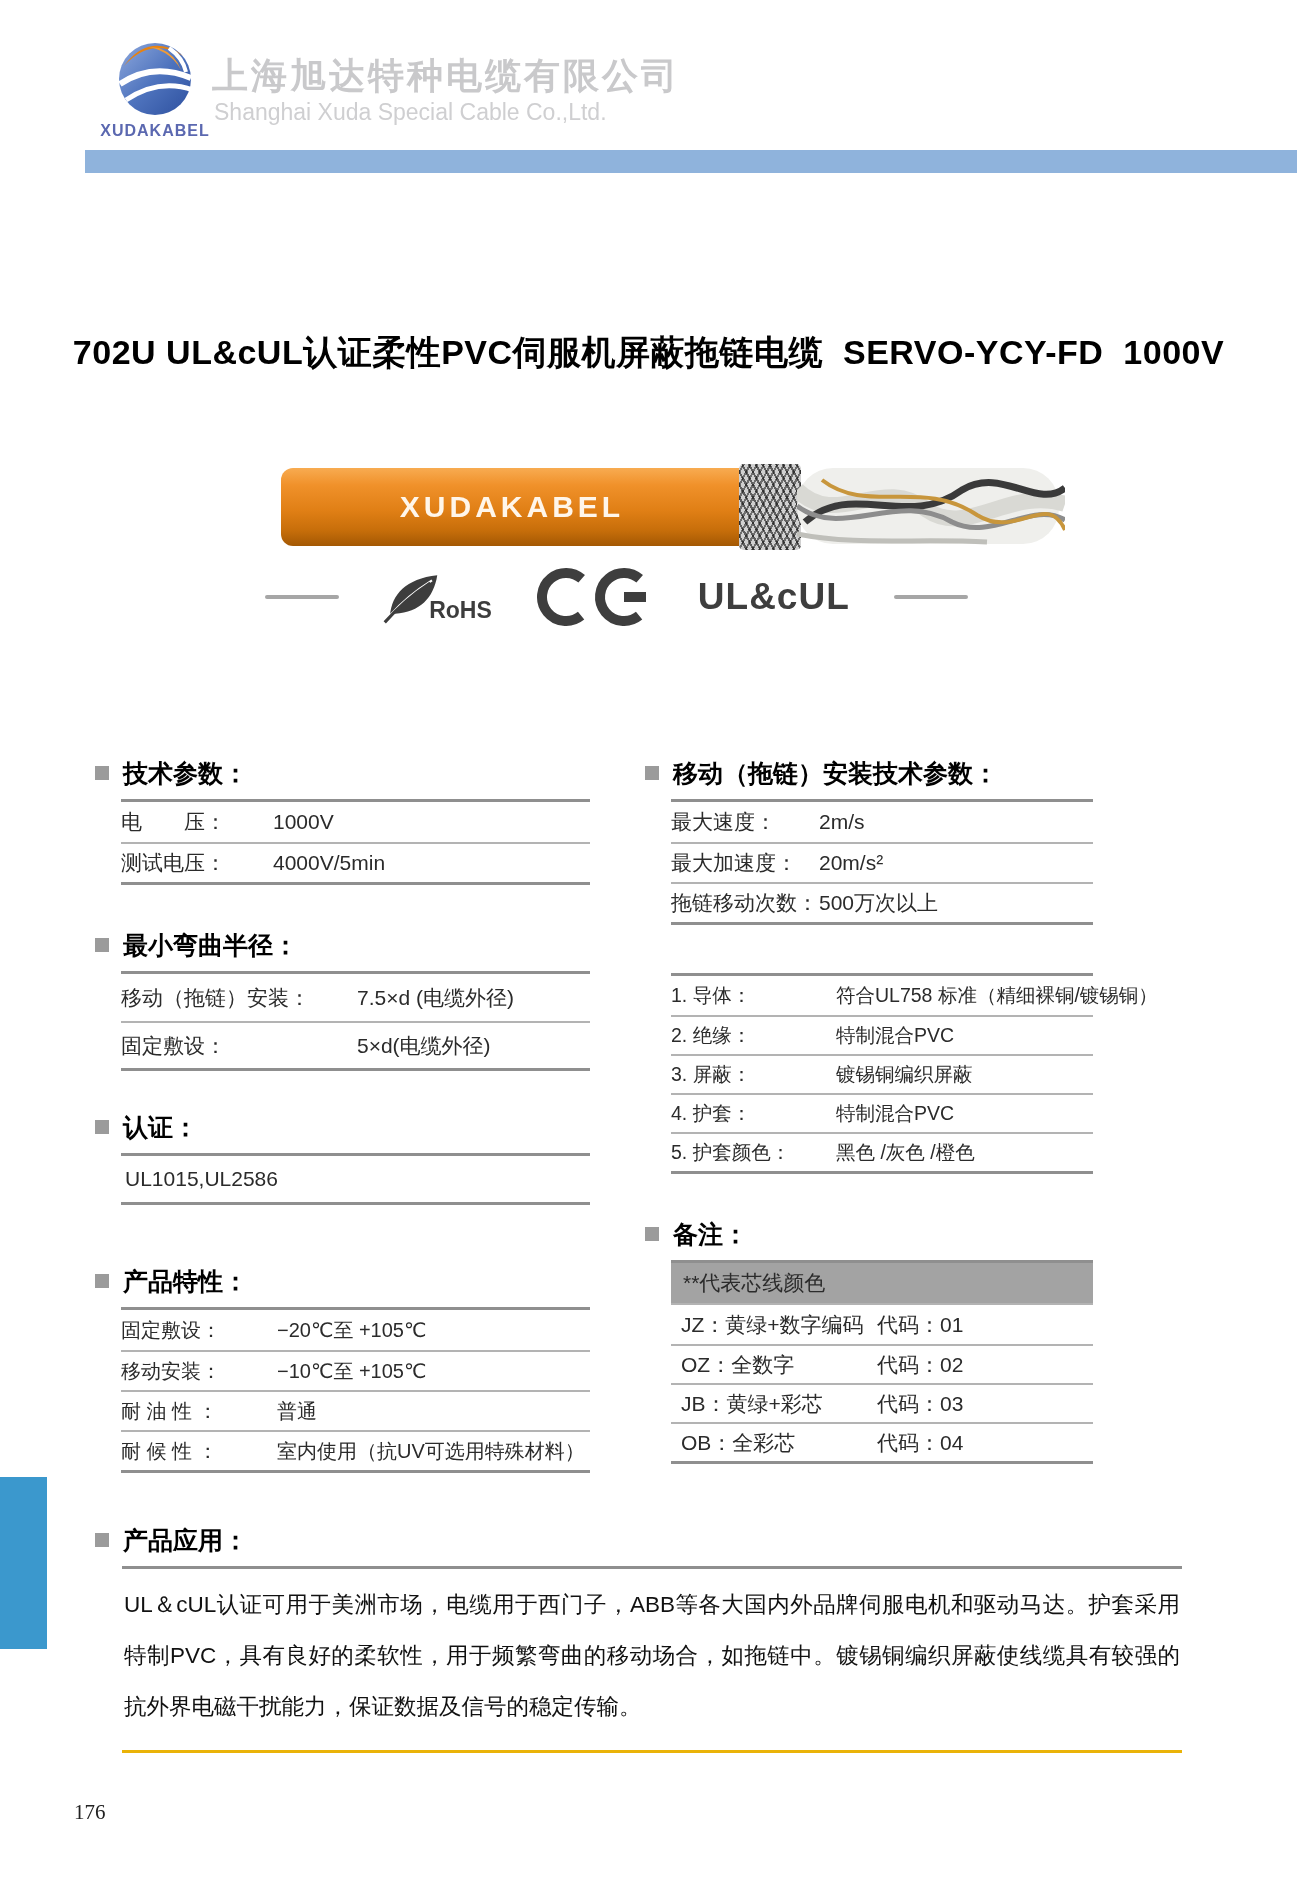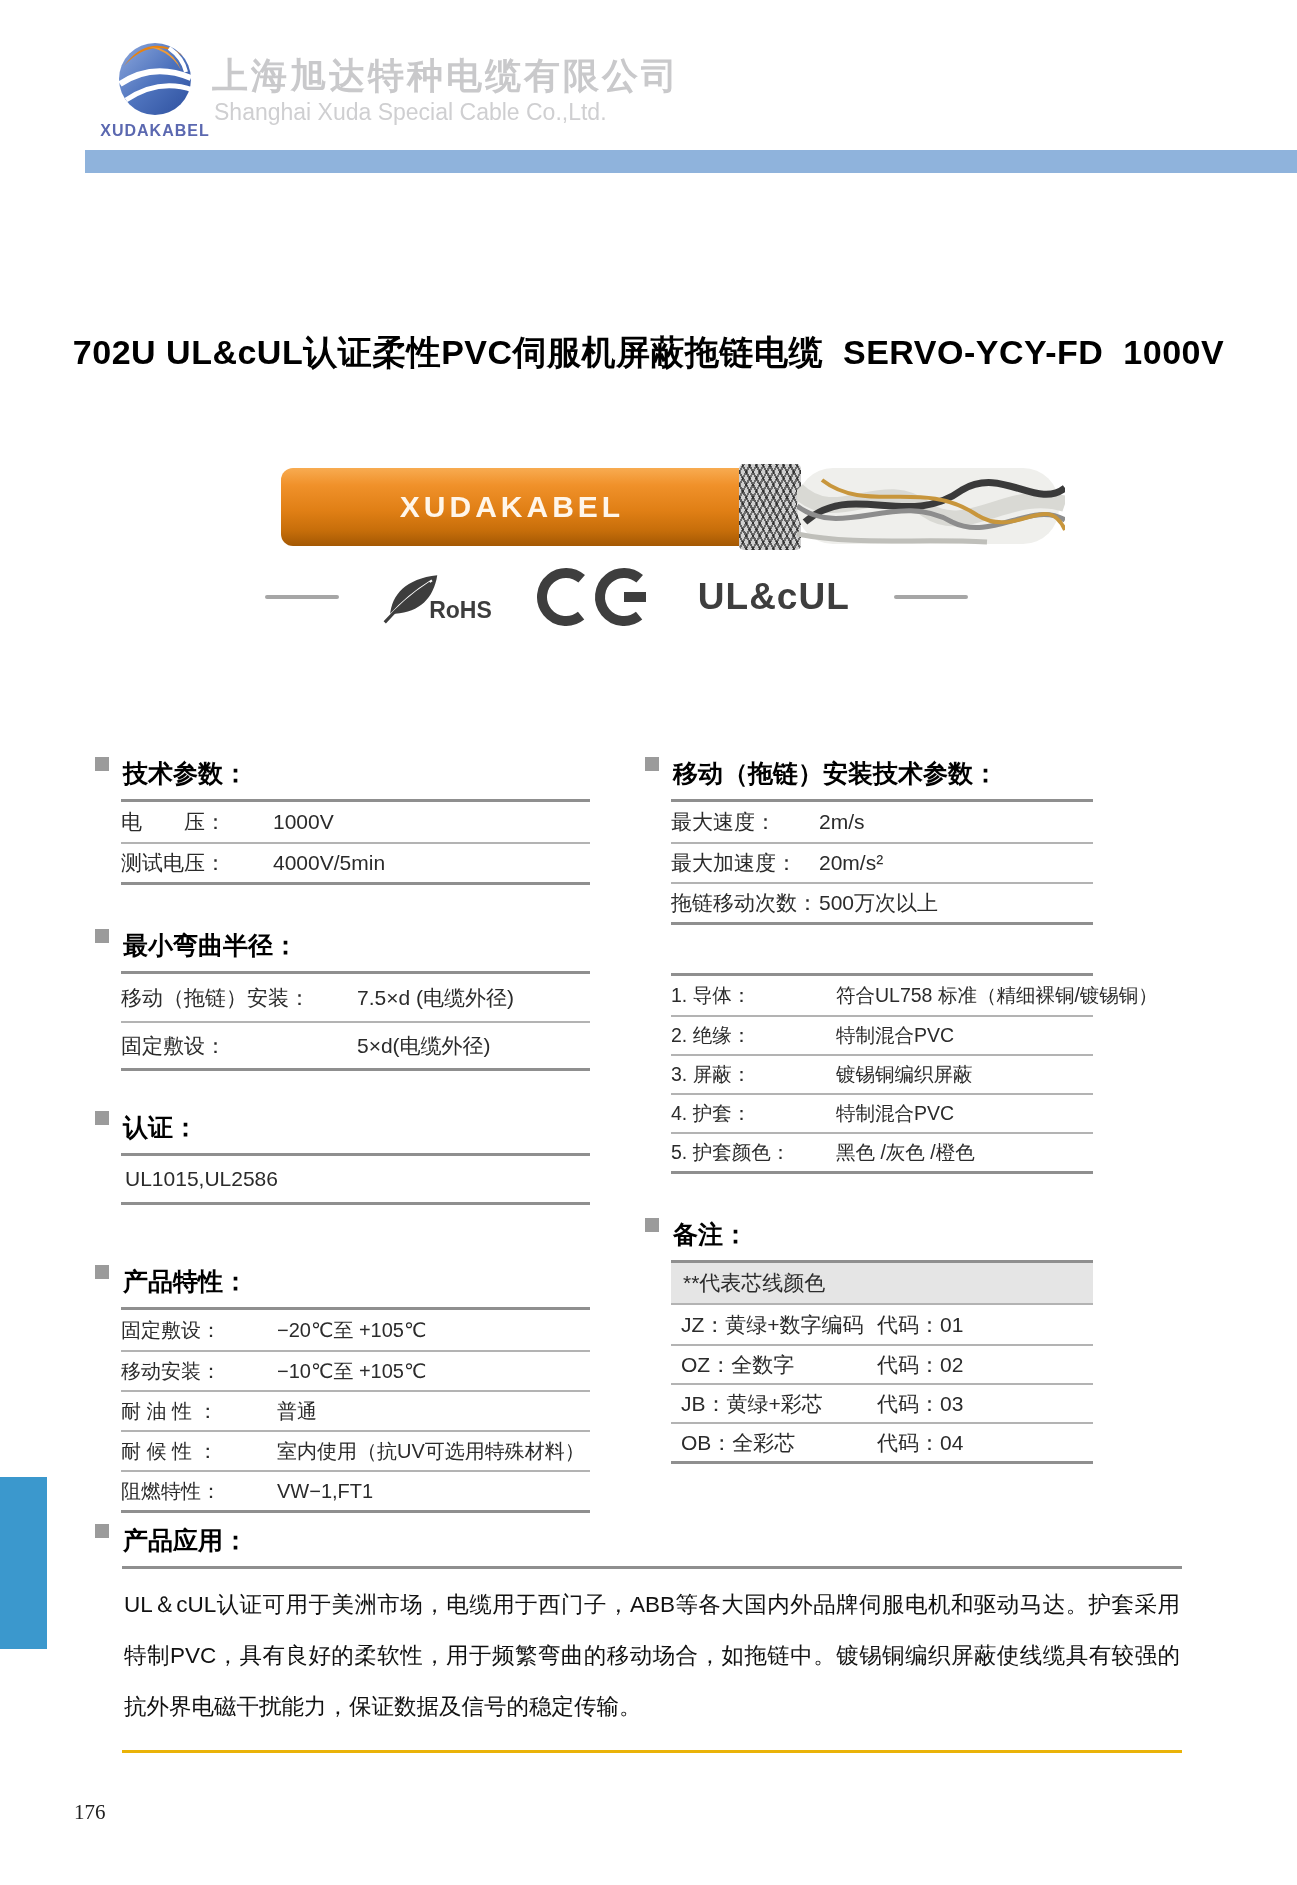--- a/index.html
+++ b/index.html
@@ -44,41 +44,41 @@
   .dash { width:74px; height:4px; background:#a6a6a6; border-radius:2px; }
   .rohs { display:flex; align-items:flex-end; }
   .rohs-label { font-size:23px; font-weight:bold; color:#3d3d3d; margin-left:-10px; }
   .ulcul { font-size:37px; font-weight:bold; color:#3e3e3e; letter-spacing:1px; }
 
   
   .col { position:absolute; top:757px; }
   .col-left  { left:95px;  width:495px; }
   .col-right { left:645px; width:448px; }
 
-  .sec-head { display:flex; align-items:flex-start; gap:14px; margin-bottom:10px; height:32px; }
+  .sec-head { display:flex; align-items:center; gap:14px; margin-bottom:10px; height:32px; }
   .bullet { width:14px; height:14px; background:#9b9b9b; flex:0 0 auto; }
   .sec-title { font-size:25px; font-weight:bold; color:#000; }
 
   .tbl { border-top:3px solid #8f8f8f; border-bottom:3px solid #8f8f8f; margin-left:26px; }
   .col .tbl { margin-left:26px; }
   .row { display:flex; align-items:center; min-height:var(--rh,44px);
          font-size:21px; color:#2b2b2b; white-space:nowrap; }
   .row + .row { border-top:2px solid #b3b3b3; }
   .lbl { flex:0 0 auto; }
   .val { flex:1 1 auto; }
 
   .sec-tech      { margin-bottom:44px; } .sec-tech .row { --rh:40px; } .sec-tech .lbl { width:152px; }
   .sec-bend      { margin-bottom:40px; } .sec-bend .row { --rh:47px; } .sec-bend .lbl { width:236px; }
   .sec-certif    { margin-bottom:60px; } .sec-certif .row { --rh:46px; padding-left:4px; }
   .sec-features  .row { --rh:40px; font-size:20px; } .sec-features .lbl { width:156px; }
   .sec-mobile    { margin-bottom:48px; } .sec-mobile .row { --rh:40px; } .sec-mobile .lbl { width:148px; }
   .sec-structure { margin-bottom:44px; } .sec-structure .row { --rh:39px; font-size:19.5px;gap:39px; }
   .sec-structure .lbl { width:126px; }
   .sec-notes .row { --rh:39px; padding-left:10px; }
-  .notes-head { display:flex; align-items:center; height:42px; background:#e5e5e5;
+  .notes-head { display:flex; align-items:center; height:42px; background:#a3a3a3;
                 border-bottom:2px solid #b3b3b3; padding-left:12px; font-size:21px; color:#2b2b2b; }
   .n-lbl { width:196px; flex:0 0 auto; }
   .n-code { flex:1 1 auto; }
 
   
   .application { position:absolute; left:95px; top:1524px; width:1087px; }
   .app-block { border-top:3px solid #8f8f8f; border-bottom:3px solid #eab308;
                margin-left:27px; padding:10px 2px 18px 2px; }
   .app-text { font-size:22.5px; line-height:51px; color:#111; text-align:justify; }
 
@@ -215,24 +215,20 @@
           <span class="val">−10℃至 +105℃</span>
         </div>
         <div class="row">
           <span class="lbl">耐 油 性 ：</span>
           <span class="val">普通</span>
         </div>
         <div class="row">
           <span class="lbl">耐 候 性 ：</span>
           <span class="val">室内使用（抗UV可选用特殊材料）</span>
         </div>
-        <div class="row">
-          <span class="lbl">阻燃特性：</span>
-          <span class="val">VW−1,FT1</span>
-        </div>
       </div>
     </section>
   </div>
 
   <div class="col col-right">
 
     <section class="sec-mobile">
       <div class="sec-head">
         <span class="bullet"></span>
         <span class="sec-title">移动（拖链）安装技术参数：</span>

